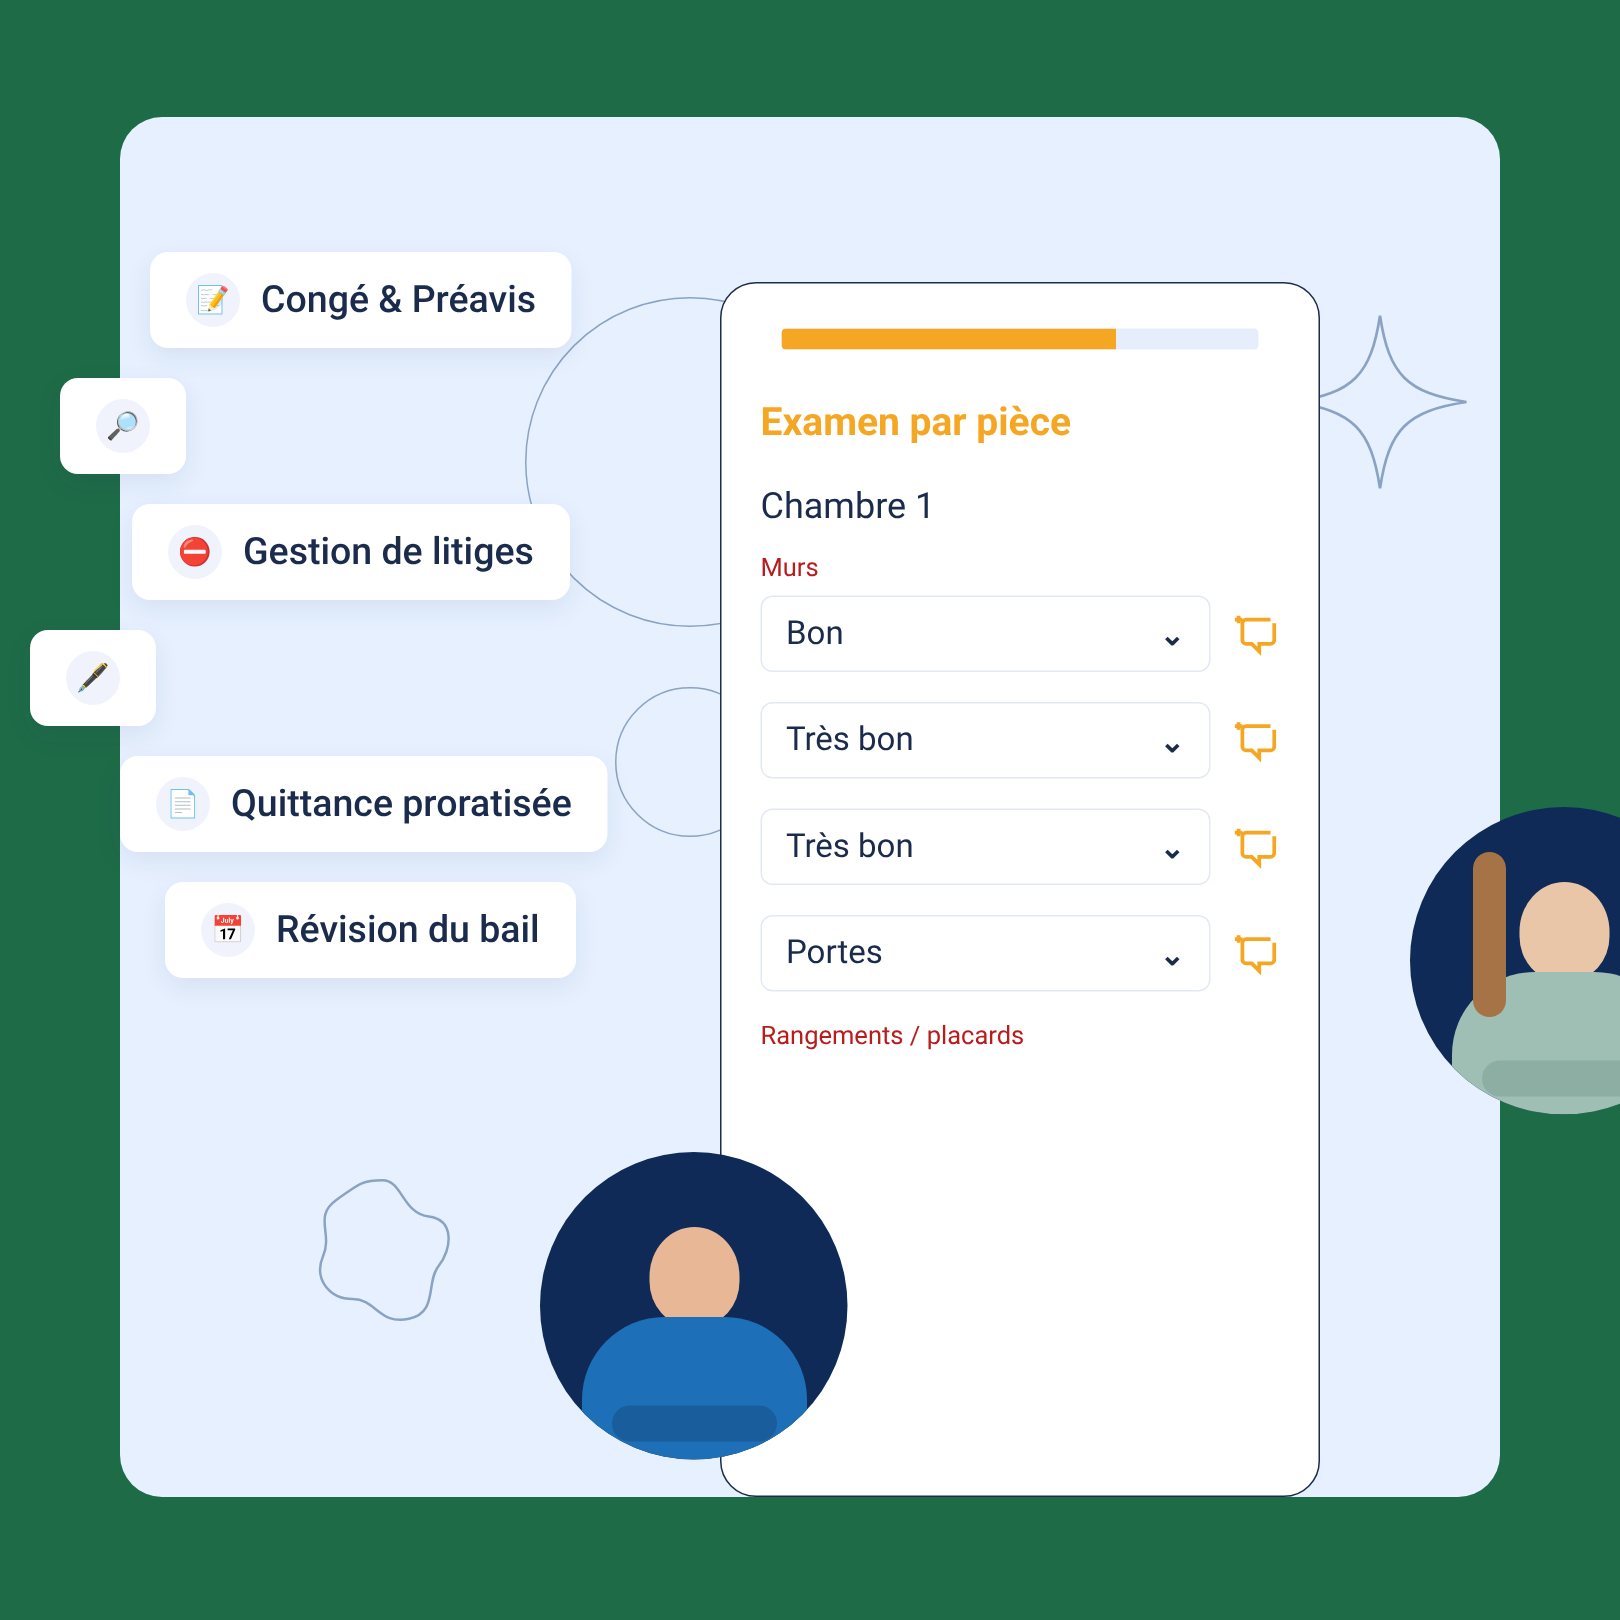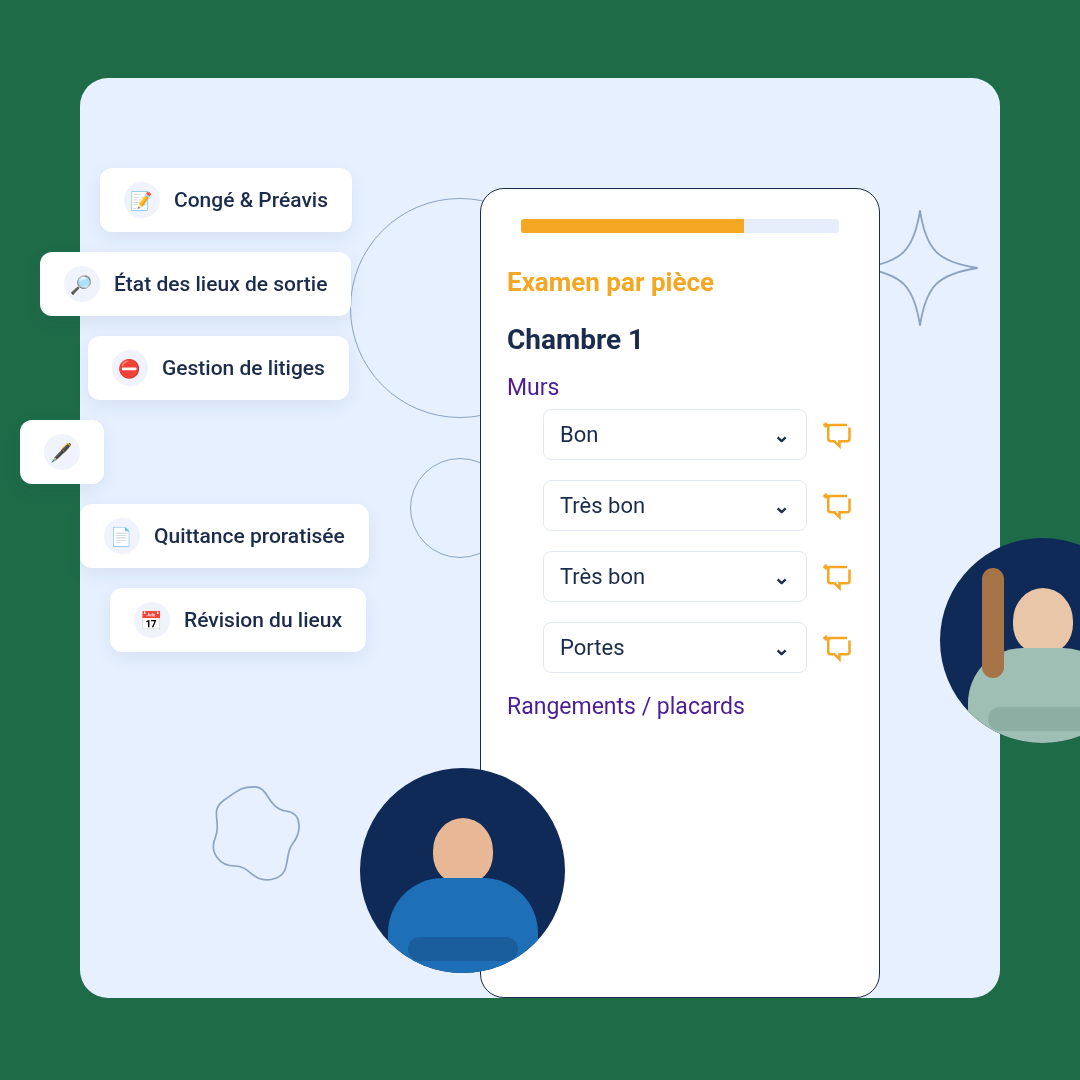--- a/index.html
+++ b/index.html
@@ -77,21 +77,21 @@
     width: 36px;
     height: 36px;
     border-radius: 50%;
     background: #f0f3fb;
     display: flex;
     align-items: center;
     justify-content: center;
     font-size: 18px;
   }
   .chip .label {
-    font-size: 21px;
+    font-size: 25px;
     color: #1a2b4c;
     font-weight: 500;
     white-space: nowrap;
   }
 
   
   .phone {
     position: absolute;
     left: 400px;
     top: 110px;
@@ -120,49 +120,48 @@
     background: #f5a623;
   }
   .section-title {
     color: #f5a623;
     font-size: 26px;
     font-weight: 700;
     margin-bottom: 26px;
   }
   .room-title {
     color: #1a2b4c;
-    font-size: 28px;
-    font-weight: 700;
+    font-size: 24px;
+    font-weight: 400;
     margin-bottom: 18px;
   }
   .field { margin-bottom: 20px; }
   .field-label {
-    color: #4c1d95;
-    font-size: 23px;
+    color: #b91c1c;
+    font-size: 17px;
     font-weight: 400;
     margin-bottom: 8px;
   }
   .field-row {
     display: flex;
     align-items: center;
     gap: 14px;
   }
   .select {
     flex: 1;
     border: 1px solid #e3e9f4;
     border-radius: 8px;
     padding: 12px 16px;
     display: flex;
     align-items: center;
     justify-content: space-between;
     font-size: 22px;
     color: #1a2b4c;
     background: #fff;
     cursor: pointer;
-    margin-left: 36px;
   }
   .select .chev {
     font-size: 20px;
     color: #1a2b4c;
     font-weight: 700;
   }
   .comment-icon {
     width: 32px;
     height: 32px;
     display: flex;
@@ -241,36 +240,35 @@
       </svg>
   </div>
 
   <div class="chips">
     <div class="chip">
       <span class="icon-bubble">📝</span>
       <span class="label">Congé &amp; Préavis</span>
     </div>
     <div class="chip">
       <span class="icon-bubble">🔎</span>
-      <span class="label">État des lieux de sortie</span>
     </div>
     <div class="chip">
       <span class="icon-bubble">⛔</span>
       <span class="label">Gestion de litiges</span>
     </div>
     <div class="chip">
       <span class="icon-bubble">🖋️</span>
     </div>
     <div class="chip">
       <span class="icon-bubble">📄</span>
       <span class="label">Quittance proratisée</span>
     </div>
     <div class="chip">
       <span class="icon-bubble">📅</span>
-      <span class="label">Révision du lieux</span>
+      <span class="label">Révision du bail</span>
     </div>
   </div>
 
   <div class="phone">
     <div class="progress">
       <div class="fill" style="width: 70%;"></div>
     </div>
     <div class="section-title">Examen par pièce</div>
     <div class="room-title">Chambre 1</div>
 

